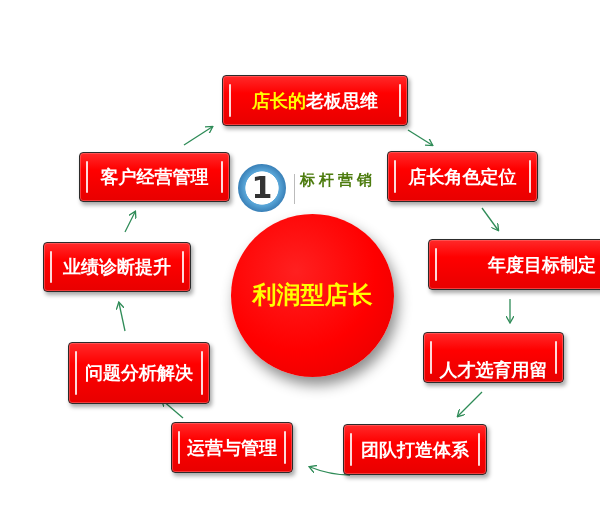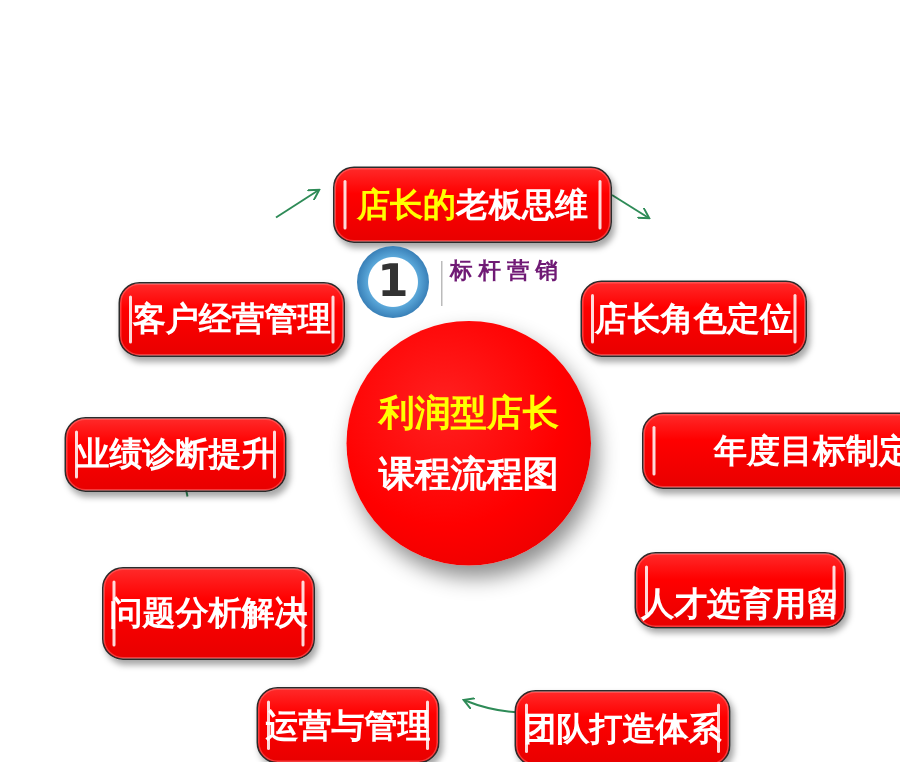--- a/index.html
+++ b/index.html
@@ -1,26 +1,25 @@
 <!DOCTYPE html>
 <html><head>
 <meta charset="utf-8">
 <style>
   html, body { margin:0; padding:0; background:#ffffff; }
   body { width:600px; height:508px; position:relative; overflow:hidden;
          font-family:"DejaVu Sans", "Liberation Sans", sans-serif; }
   .node {
     position:absolute; box-sizing:border-box;
     background: linear-gradient(#ff2a2a 0%, #ff0000 35%, #e80000 100%);
-    border:1.5px solid #2b2b2b; border-radius:14px;
+    border:1.5px solid #2b2b2b; border-radius:4px;
     box-shadow: 2px 3px 4px rgba(0,0,0,0.35), inset 0 0 0 1px rgba(255,120,120,0.5);
     display:flex; align-items:center; justify-content:center;
-    color:#ffffff; font-weight:bold; font-size:22px; letter-spacing:0px;
+    color:#ffffff; font-weight:bold; font-size:18px; letter-spacing:0px;
     white-space:nowrap;
-    margin-top:36px;
   }
   .node::before, .node::after {
     content:""; position:absolute; top:8px; bottom:8px; width:2px;
     background:rgba(255,255,255,0.85); border-radius:1px;
   }
   .node::before { left:6px; }
   .node::after { right:6px; }
   .node .hl { color:#ffff00; }
   .hub {
     position:absolute; left:231px; top:214px; width:163px; height:163px;
@@ -31,21 +30,21 @@
     font-weight:bold; font-size:24px; line-height:1.7;
   }
   .hub .l1 { color:#ffff00; }
   .hub .l2 { color:#ffffff; }
   .logo { position:absolute; left:238px; top:164px; width:140px; height:50px; }
   .logo-mark { position:absolute; left:0; top:0; width:48px; height:48px; border-radius:50%;
     background: radial-gradient(circle at 50% 50%, #ffffff 0%, #ffffff 48%, #5aa7d9 50%, #2a6ea8 80%, #1d4f80 100%);
     display:flex; align-items:center; justify-content:center; }
   .logo-num { font-family:"DejaVu Sans", sans-serif; font-weight:bold; font-size:30px; color:#333; margin-top:-2px; }
   .logo-sep { position:absolute; left:56px; top:10px; width:1px; height:30px; background:#bbb; }
-  .logo-cn { position:absolute; left:62px; top:7px; font-size:15px; font-weight:bold; color:#701a75; letter-spacing:4px; }
+  .logo-cn { position:absolute; left:62px; top:7px; font-size:15px; font-weight:bold; color:#4d7c0f; letter-spacing:4px; }
   .logo-en { position:absolute; left:62px; top:30px; font-size:7px; font-weight:bold; color:#2b4a6e; letter-spacing:0.3px; }
   svg.arrows { position:absolute; left:0; top:0; width:600px; height:508px; pointer-events:none; }
 </style>
 </head>
 <body>
 
 <svg class="arrows" viewBox="0 0 600 508">
   <defs>
     <marker id="ah" markerWidth="8" markerHeight="8" refX="6" refY="4" orient="auto" markerUnits="userSpaceOnUse">
       <path d="M0,0 L7,4 L0,8" fill="none" stroke="#2e8b57" stroke-width="1.3"></path>
@@ -104,14 +103,13 @@
 <div class="logo">
   <div class="logo-mark">
     <span class="logo-num">1</span>
   </div>
   <div class="logo-sep"></div>
   <div class="logo-cn">标杆营销</div>
 </div>
 
 <div class="hub">
   <div class="l1">利润型店长</div>
-  <div class="l2">课程流程图</div>
 </div>
 
 </body></html>

